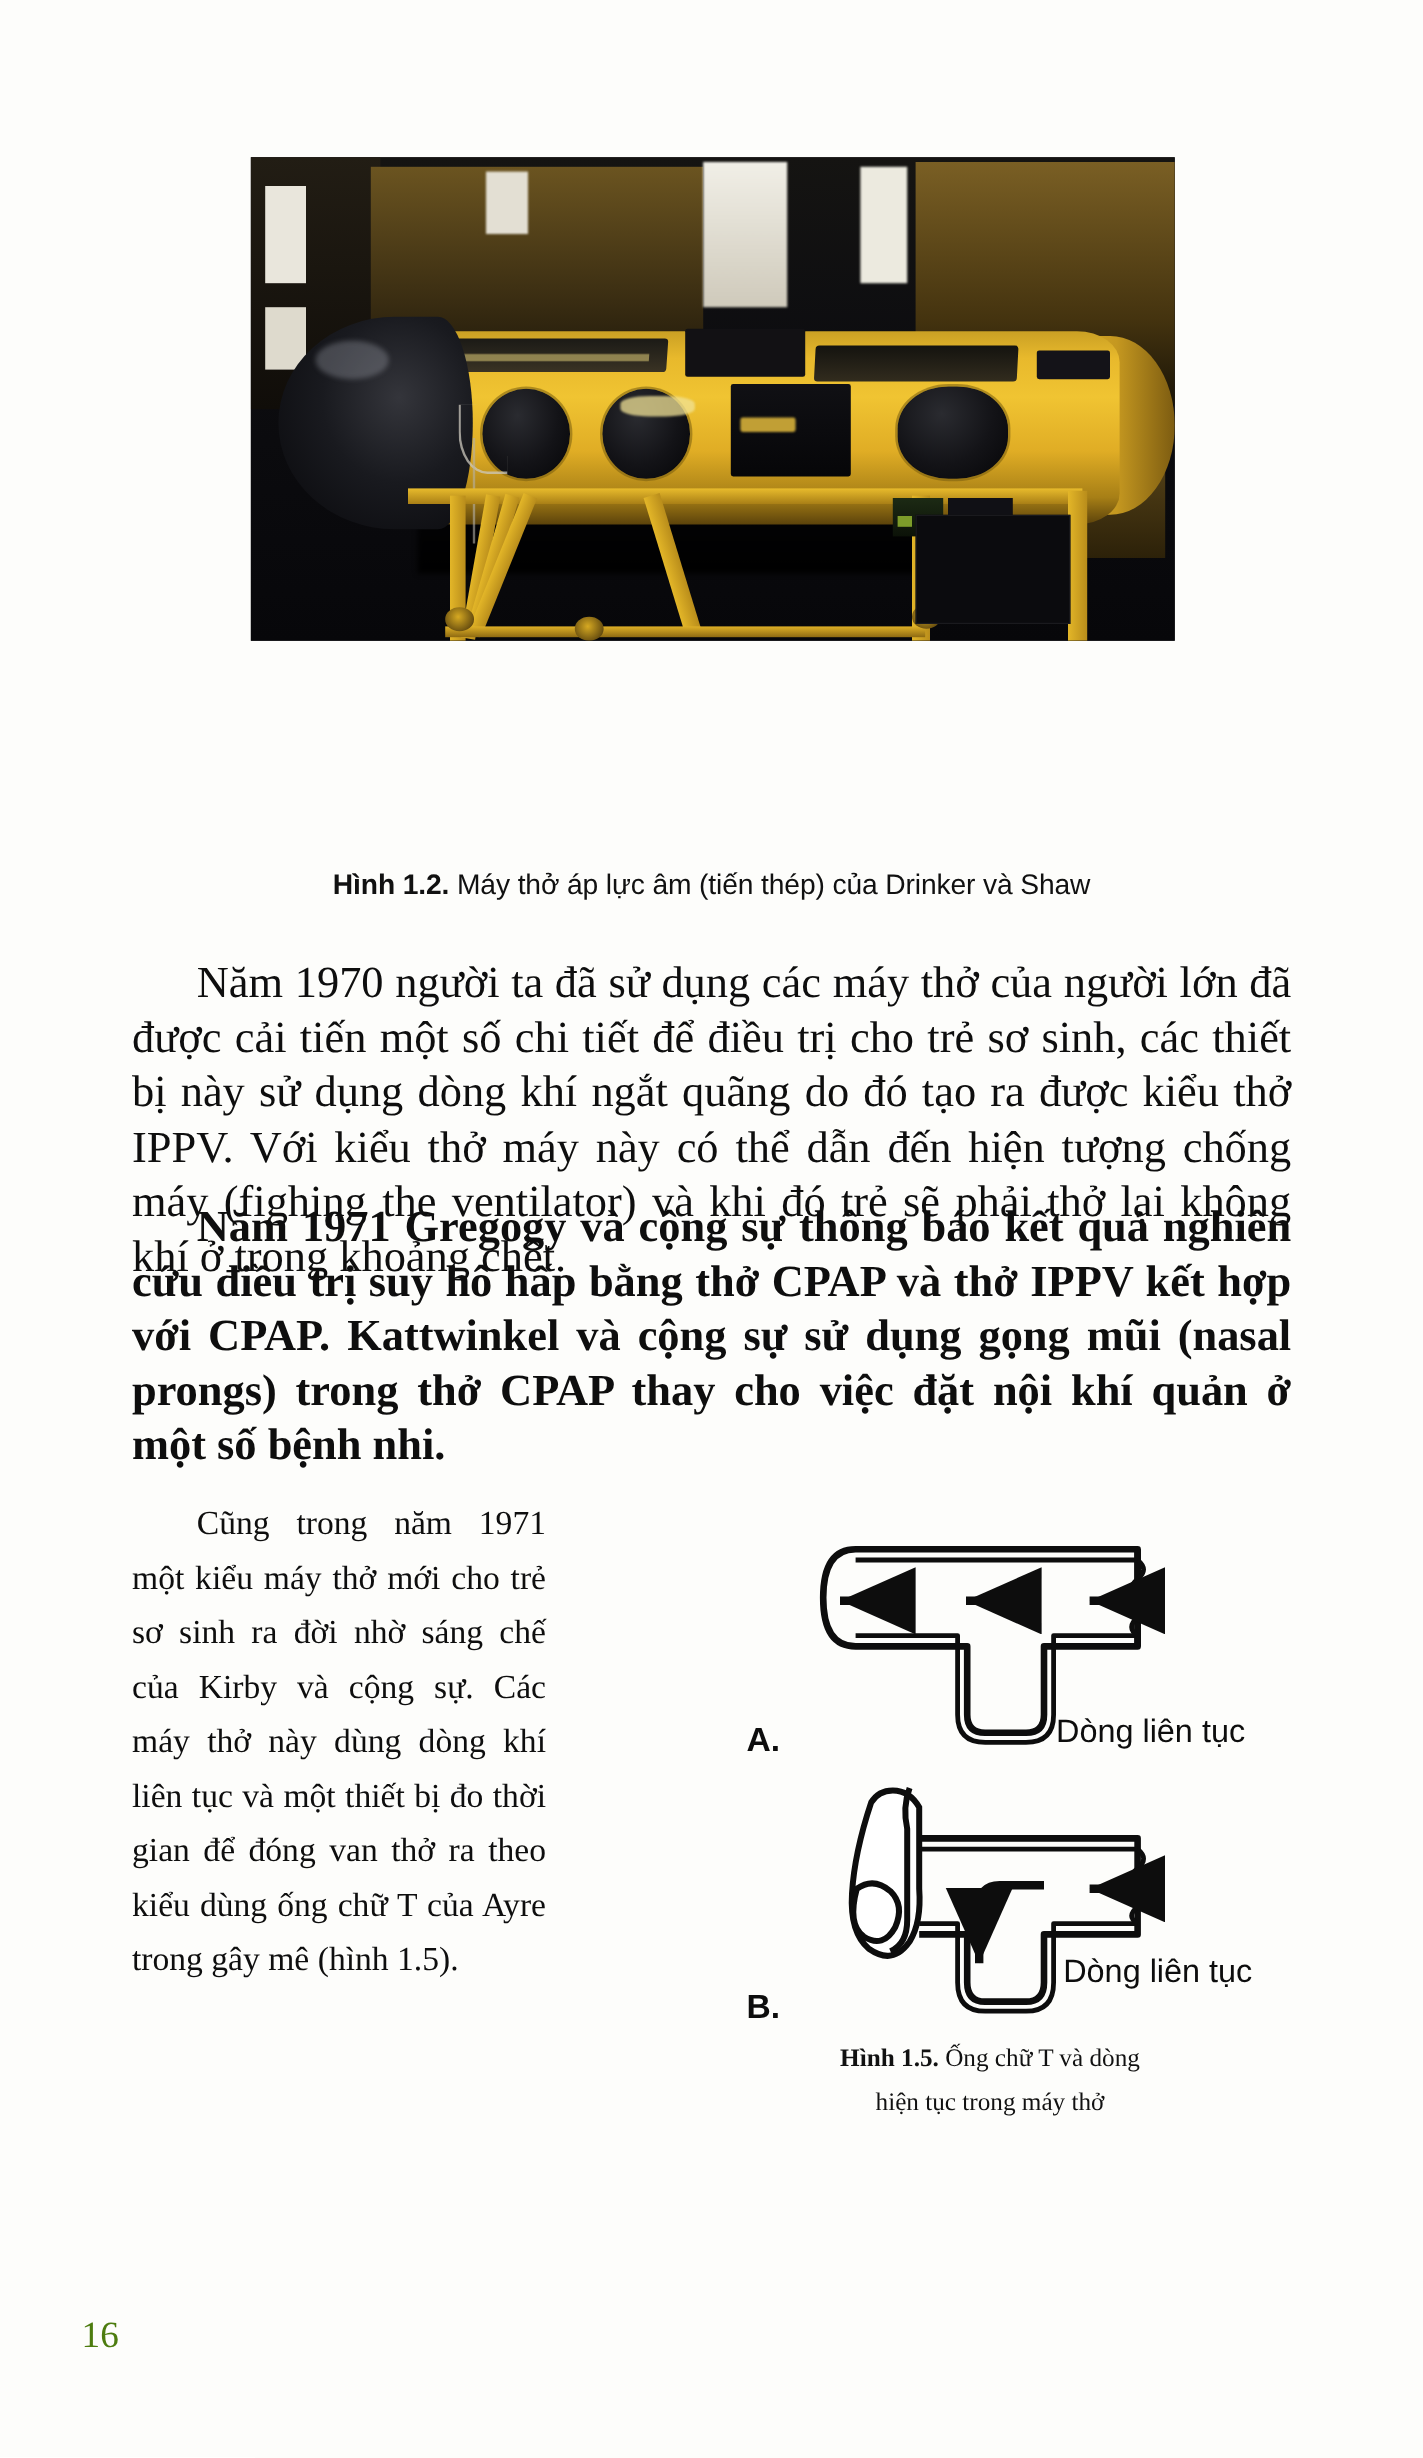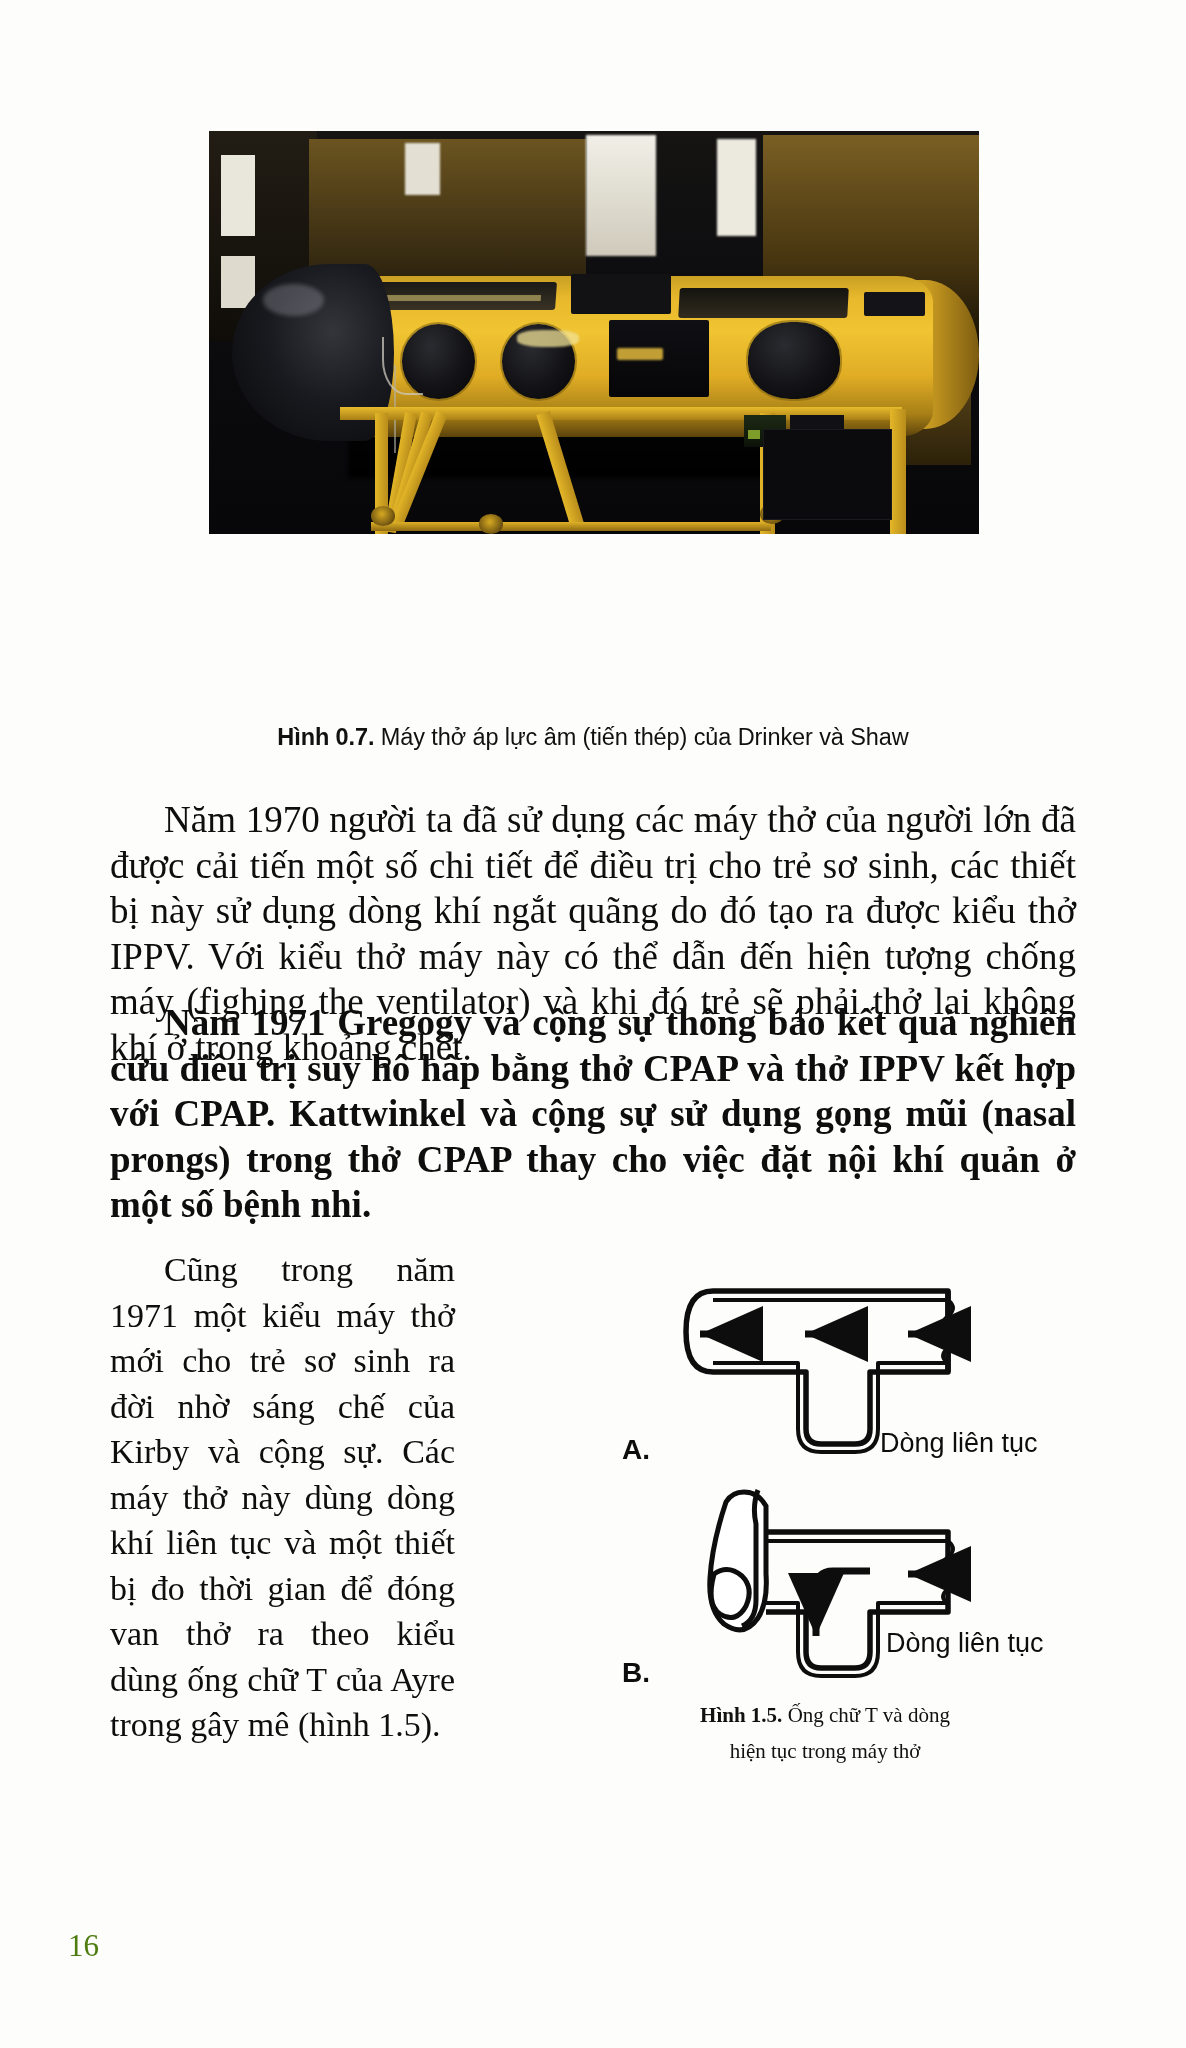--- a/index.html
+++ b/index.html
@@ -279,21 +279,21 @@
   .para.p2 { top: 1000px; font-weight: bold; }
 
   
   .col-left {
     position: absolute;
     left: 110px;
     top: 1247px;
     width: 345px;
     text-align: justify;
     text-justify: inter-word;
-    font-size: 34px;
+    font-size: 28px;
     line-height: 45.5px;
     text-indent: 54px;
     color: #0e0e0e;
   }
 
   .fig15 {
     position: absolute;
     left: 608px;
     top: 1244px;
     width: 440px;
@@ -389,21 +389,21 @@
       <div class="caster c2"></div>
       <div class="caster c3"></div>
       <div class="box-green">
           <div class="chip"></div>
         </div>
       <div class="box-panel"></div>
       <div class="box-dark"></div>
     </div>
   </div>
 
-  <div class="cap14"><b>Hình 0.7.</b><span> Máy thở áp lực âm (tiến thép) của Drinker và Shaw</span></div>
+  <div class="cap14"><b>Hình 1.2.</b><span> Máy thở áp lực âm (tiến thép) của Drinker và Shaw</span></div>
 
   <div class="para p1">Năm 1970 người ta đã sử dụng các máy thở của người lớn đã được cải tiến một số chi tiết để điều trị cho trẻ sơ sinh, các thiết bị này sử dụng dòng khí ngắt quãng do đó tạo ra được kiểu thở IPPV. Với kiểu thở máy này có thể dẫn đến hiện tượng chống máy (fighing the ventilator) và khi đó trẻ sẽ phải thở lại không khí ở trong khoảng chết.</div>
 
   <div class="para p2">Năm 1971 Gregogy và cộng sự thông báo kết quả nghiên cứu điều trị suy hô hấp bằng thở CPAP và thở IPPV kết hợp với CPAP. Kattwinkel và cộng sự sử dụng gọng mũi (nasal prongs) trong thở CPAP thay cho việc đặt nội khí quản ở một số bệnh nhi.</div>
 
   <div class="col-left">Cũng trong năm 1971 một kiểu máy thở mới cho trẻ sơ sinh ra đời nhờ sáng chế của Kirby và cộng sự. Các máy thở này dùng dòng khí liên tục và một thiết bị đo thời gian để đóng van thở ra theo kiểu dùng ống chữ T của Ayre trong gây mê (hình 1.5).</div>
 
   <div class="fig15">
     <svg width="440" height="440" viewBox="0 0 440 440" xmlns="http://www.w3.org/2000/svg">
       <defs>

